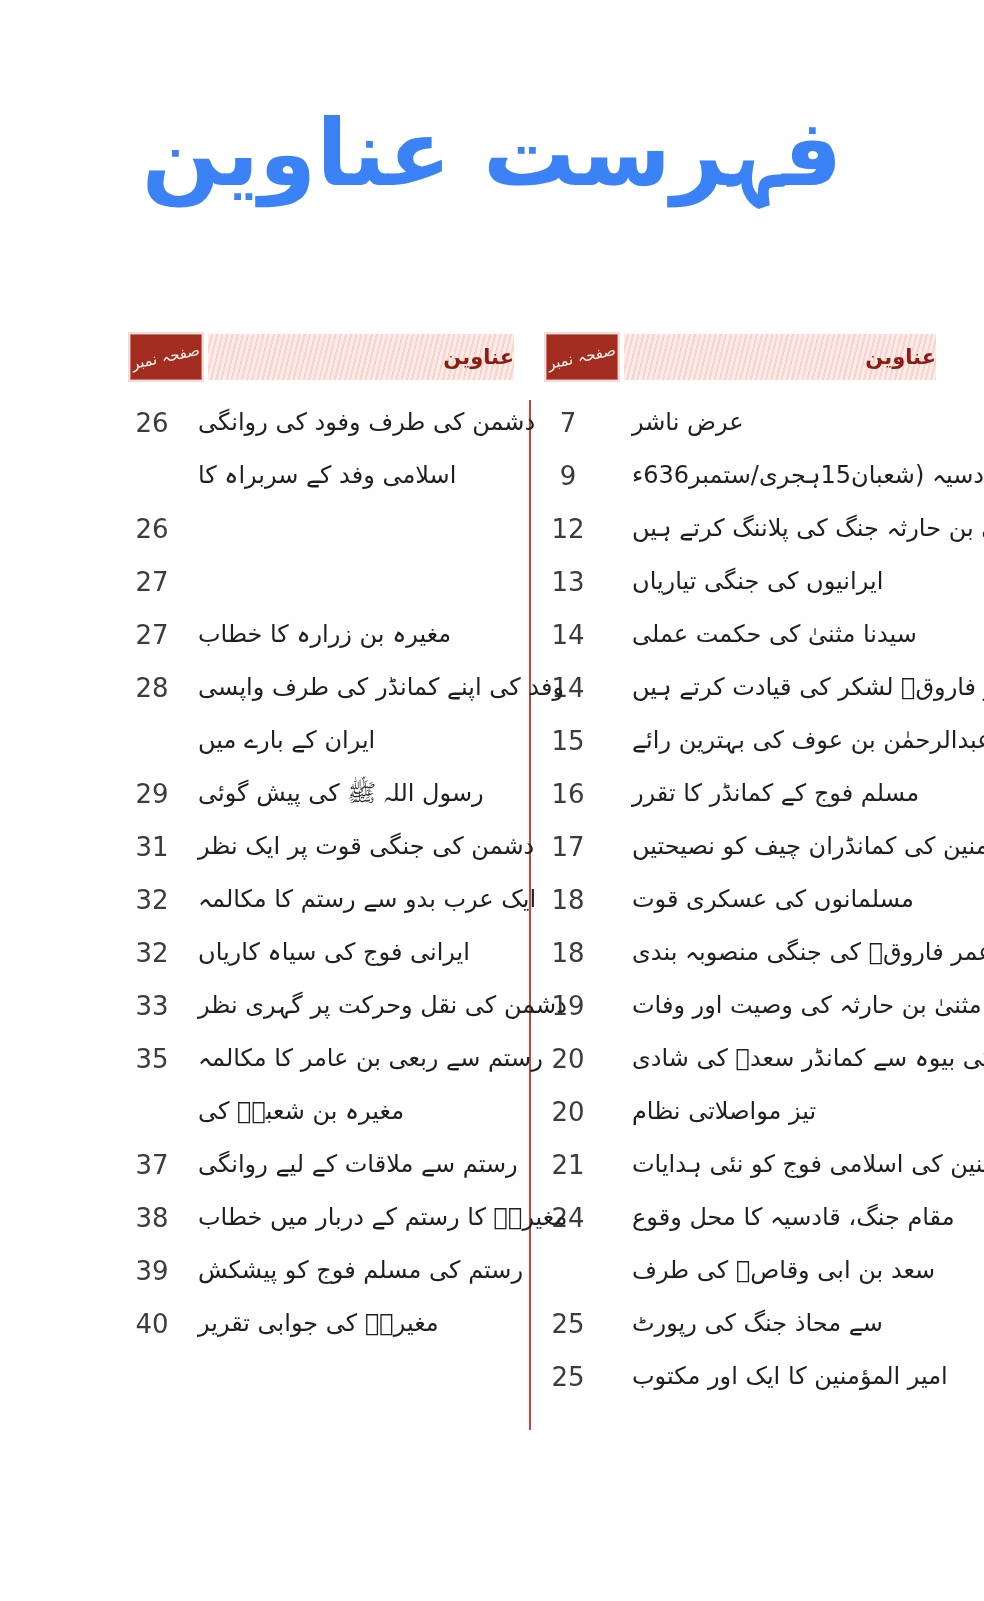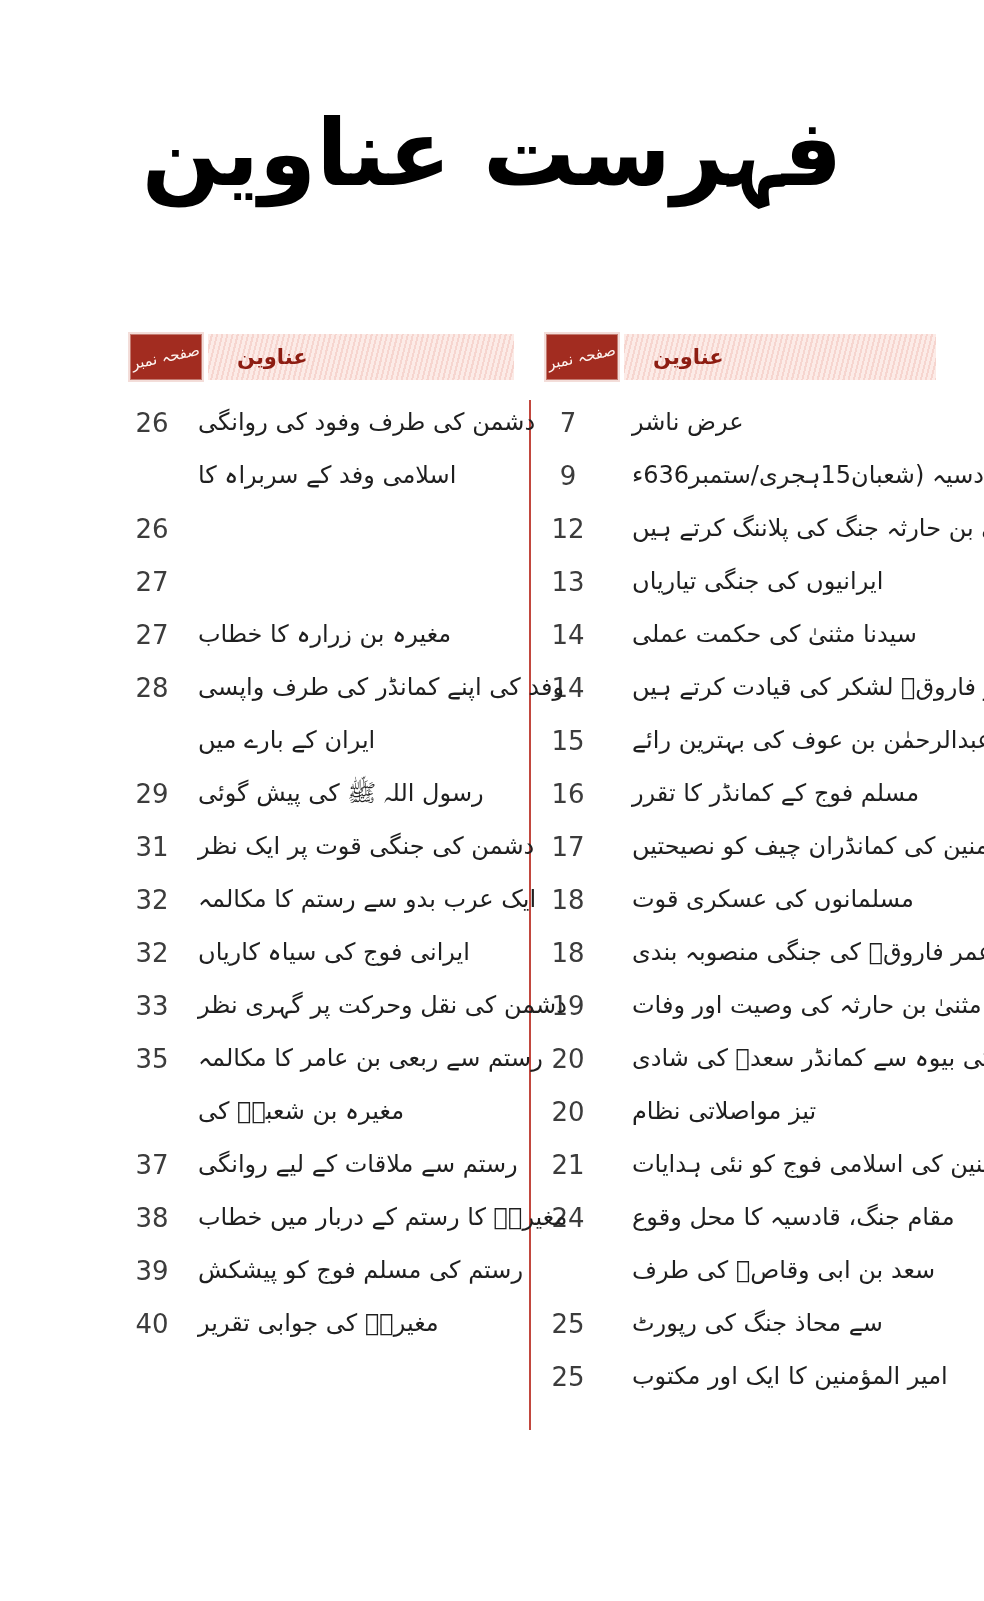--- a/index.html
+++ b/index.html
@@ -3,38 +3,38 @@
 <meta charset="utf-8">
 <style>
   html,body{margin:0;padding:0;}
   body{
     width:984px;height:1601px;position:relative;background:#ffffff;
     font-family:"DejaVu Sans", sans-serif;overflow:hidden;
   }
   .book-title{
     position:absolute;top:100px;left:0;width:100%;
     text-align:center;direction:rtl;
-    font-size:92px;font-weight:bold;color:#000000;
+    font-size:92px;font-weight:bold;color:#3b82f6;
     letter-spacing:-2px;
   }
   .column{position:absolute;top:334px;}
   .col-right{left:532px;width:404px;}
   .col-left{left:116px;width:398px;}
   .col-header{display:flex;align-items:stretch;height:46px;direction:ltr;}
   .pagenum-box{
     width:70px;margin-left:14px;background:#a22c20;
     border:1px solid #c37a70;box-shadow:0 0 0 2px #f3ddd9;
     color:#fdf3ef;display:flex;align-items:center;justify-content:center;
     font-size:15px;direction:rtl;transform:none;
   }
   .pagenum-box span{display:inline-block;transform:rotate(-12deg);white-space:nowrap;}
   .titles-bar{
     flex:1;margin-left:6px;
     background:repeating-linear-gradient(104deg,#fcebe7 0px,#fcebe7 3px,#f6d5cf 3px,#f6d5cf 5px);
-    display:flex;align-items:center;justify-content:flex-end;
+    display:flex;align-items:center;justify-content:flex-start;
     color:#8d1d12;font-size:21px;font-weight:bold;direction:rtl;padding-left:29px;
   }
   .rows{margin-top:16px;}
   .toc-row{
     display:flex;align-items:center;height:53px;direction:ltr;
   }
   .cell-num{
     width:72px;text-align:center;font-size:26px;color:#3c3c3c;
     flex:0 0 72px;
   }

